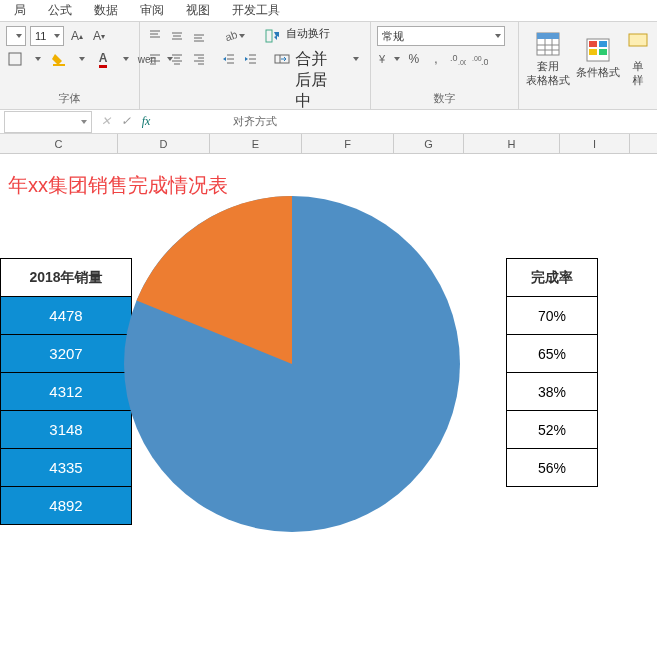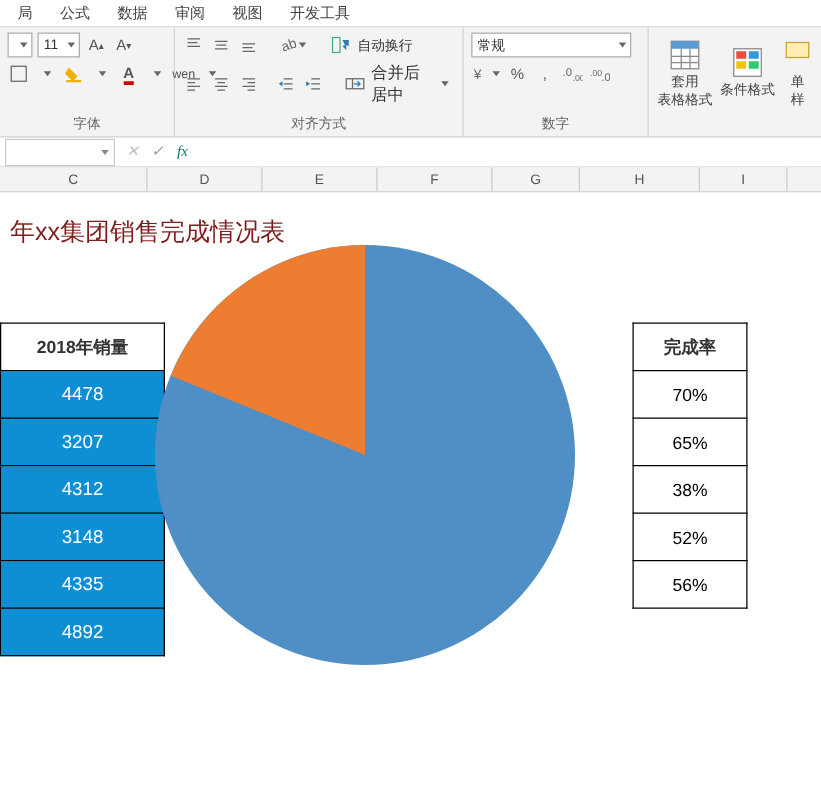--- a/index.html
+++ b/index.html
@@ -7,21 +7,21 @@
 
 
 .tabs{height:22px;display:flex;align-items:flex-end;border-bottom:1px solid #d4d4d4;background:#fff;padding-left:4px;gap:2px}
 .tabs span{padding:3px 10px 2px;color:#444}
 .tabs span.pq{font-family:Arial,sans-serif;letter-spacing:1px}
 
 
 .ribbon{height:88px;background:#f3f3f3;border-bottom:1px solid #d4d4d4;display:flex;position:relative}
 .group{border-right:1px solid #d4d4d4;height:100%;display:flex;flex-direction:column;justify-content:space-between;padding:4px 6px 0}
 .group .rows{display:flex;flex-direction:column;gap:3px}
-.group .row{display:flex;align-items:center;gap:4px}
+.group .row{display:flex;gap:4px}
 .group-label{text-align:center;font-size:11px;color:#666;padding:2px 0 3px}
 .ib{display:inline-flex;align-items:center;justify-content:center;min-width:18px;height:20px;border:1px solid transparent;border-radius:2px;color:#555;cursor:default}
 .ib svg{display:block}
 .drop::after{content:"";border-left:3px solid transparent;border-right:3px solid transparent;border-top:4px solid #666;margin-left:2px}
 .sel{border:1px solid #ababab;background:#fff;height:20px;display:inline-flex;align-items:center;padding:0 14px 0 4px;position:relative;font-size:11px}
 .sel::after{content:"";position:absolute;right:3px;top:7px;border-left:3px solid transparent;border-right:3px solid transparent;border-top:4px solid #666}
 .big{display:flex;flex-direction:column;align-items:center;justify-content:center;width:46px;height:60px;gap:2px;cursor:default}
 .big span{font-size:11px;color:#444;text-align:center;line-height:1.1}
 
 
@@ -32,21 +32,21 @@
 .fx-btn.cancel{color:#bbb}
 .fx-btn.fx{color:#0f766e;font-weight:normal}
 .finput{flex:1;height:22px;border:none;padding-left:6px;font-size:11px}
 
 
 .cols{height:20px;background:#f3f3f3;border-bottom:1px solid #ccc;display:flex}
 .cols div{border-right:1px solid #ccc;text-align:center;line-height:20px;color:#555;font-size:11px}
 
 
 .sheet{position:relative;height:491px;background:#fff}
-.title{position:absolute;left:8px;top:18px;font-size:20px;color:#7f1d1d}
+.title{position:absolute;left:8px;top:18px;font-size:20px;color:#ef4444}
 .tbl{position:absolute;border-collapse:collapse}
 .tbl th,.tbl td{border:1px solid #000;height:38px;text-align:center;font-size:14px}
 .tbl th{background:#fff;font-weight:bold}
 .sales{left:0;top:104px;width:132px}
 .sales td{background:#0e8fd4;color:#fff;font-weight:normal;font-size:15px}
 .rate{left:506px;top:104px;width:92px}
 .rate td{background:#fff;color:#000}
 .pie{position:absolute;left:122px;top:40px}
 
 
@@ -197,21 +197,21 @@
             </svg>
           </div>
         <div style="width:10px"></div>
         <div class="ib">
             <svg width="16" height="14">
               <rect x="1" y="3" width="14" height="8" fill="none" stroke="#666"></rect>
               <line x1="6" y1="3" x2="6" y2="11" stroke="#666"></line>
               <path d="M7 7h4m-1-2l2 2-2 2" stroke="#2a7ab9" fill="none"></path>
             </svg>
           </div>
-        <span style="font-size:13px">合并后居中</span>
+        <span style="font-size:16px">合并后居中</span>
         <div class="ib drop"></div>
       </div>
     </div>
     <div class="group-label">对齐方式</div>
   </div>
 
   <div class="group" style="width:150px">
     <div class="rows">
       <div class="row">
         <div class="sel" style="width:128px">常规</div>

